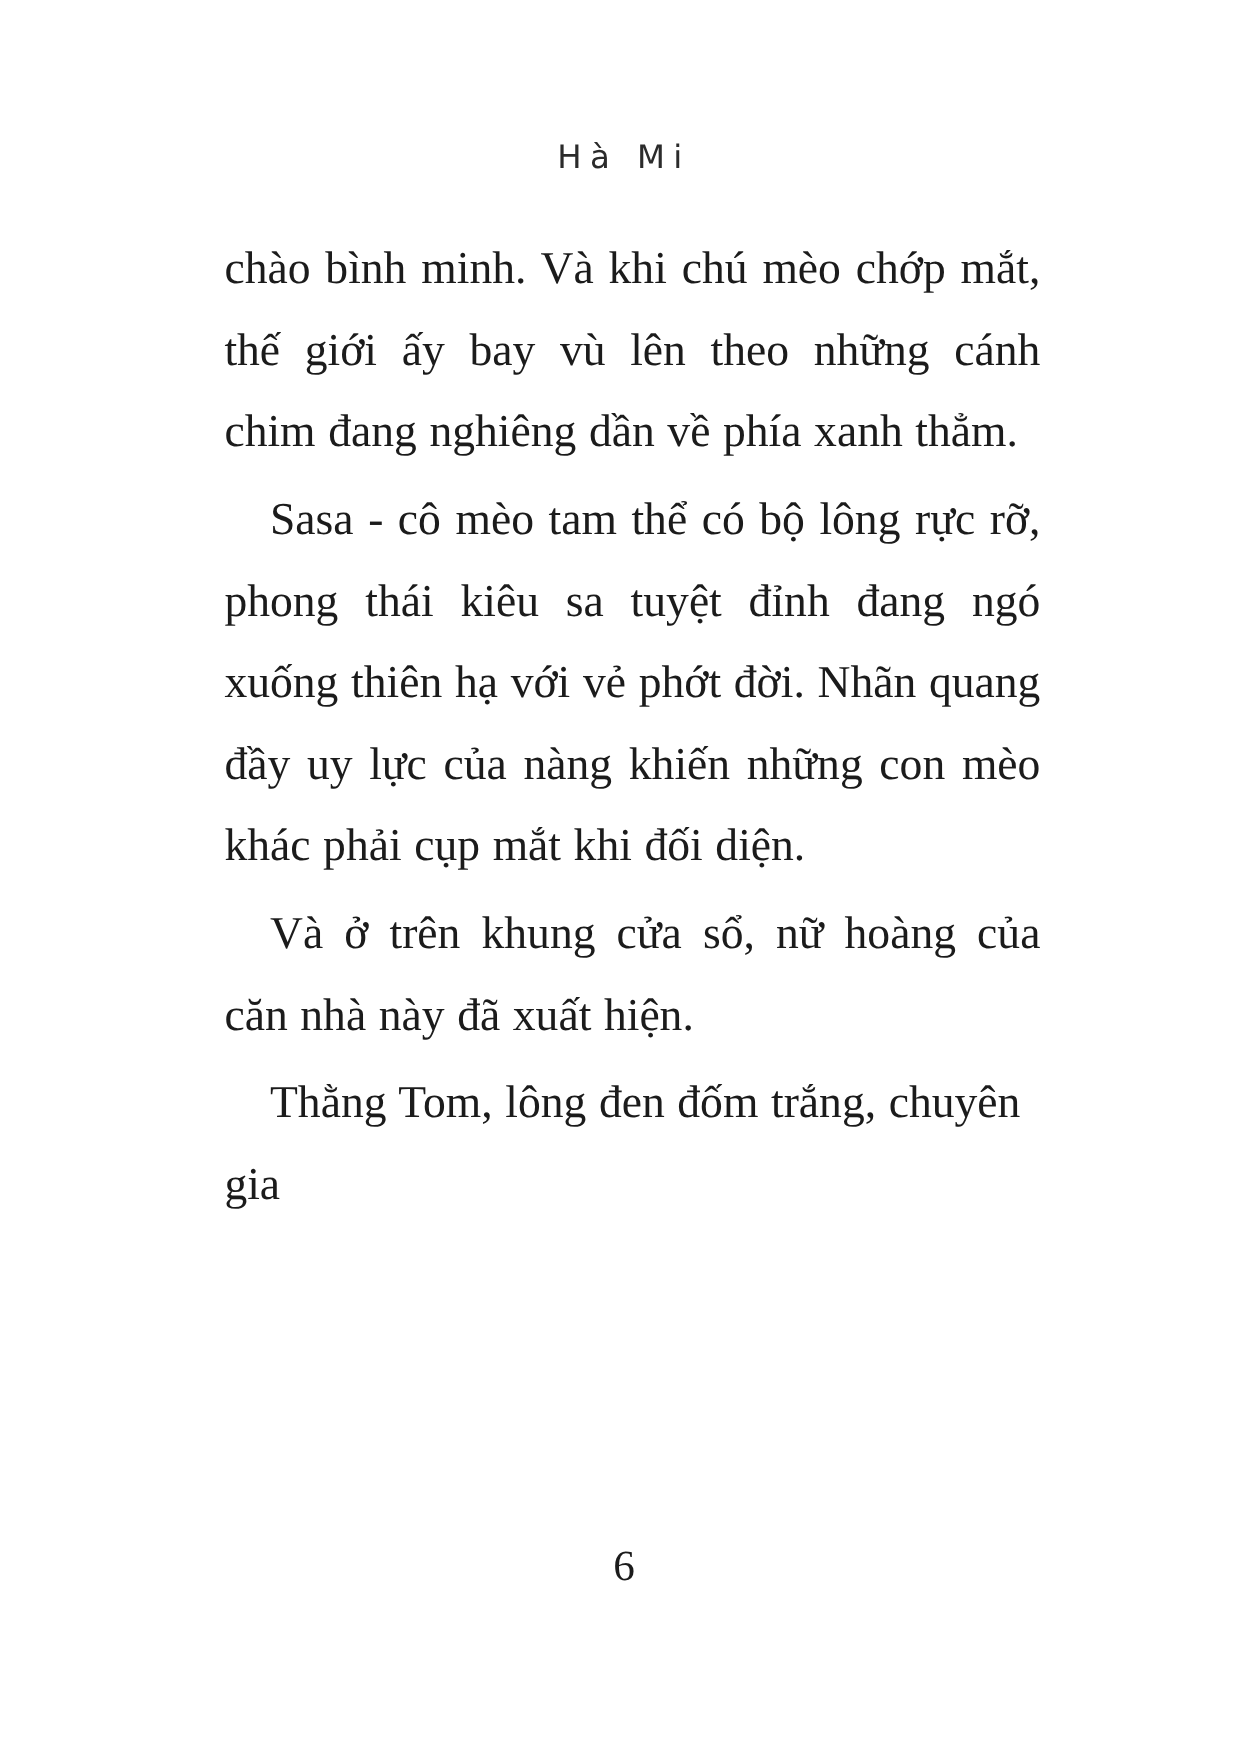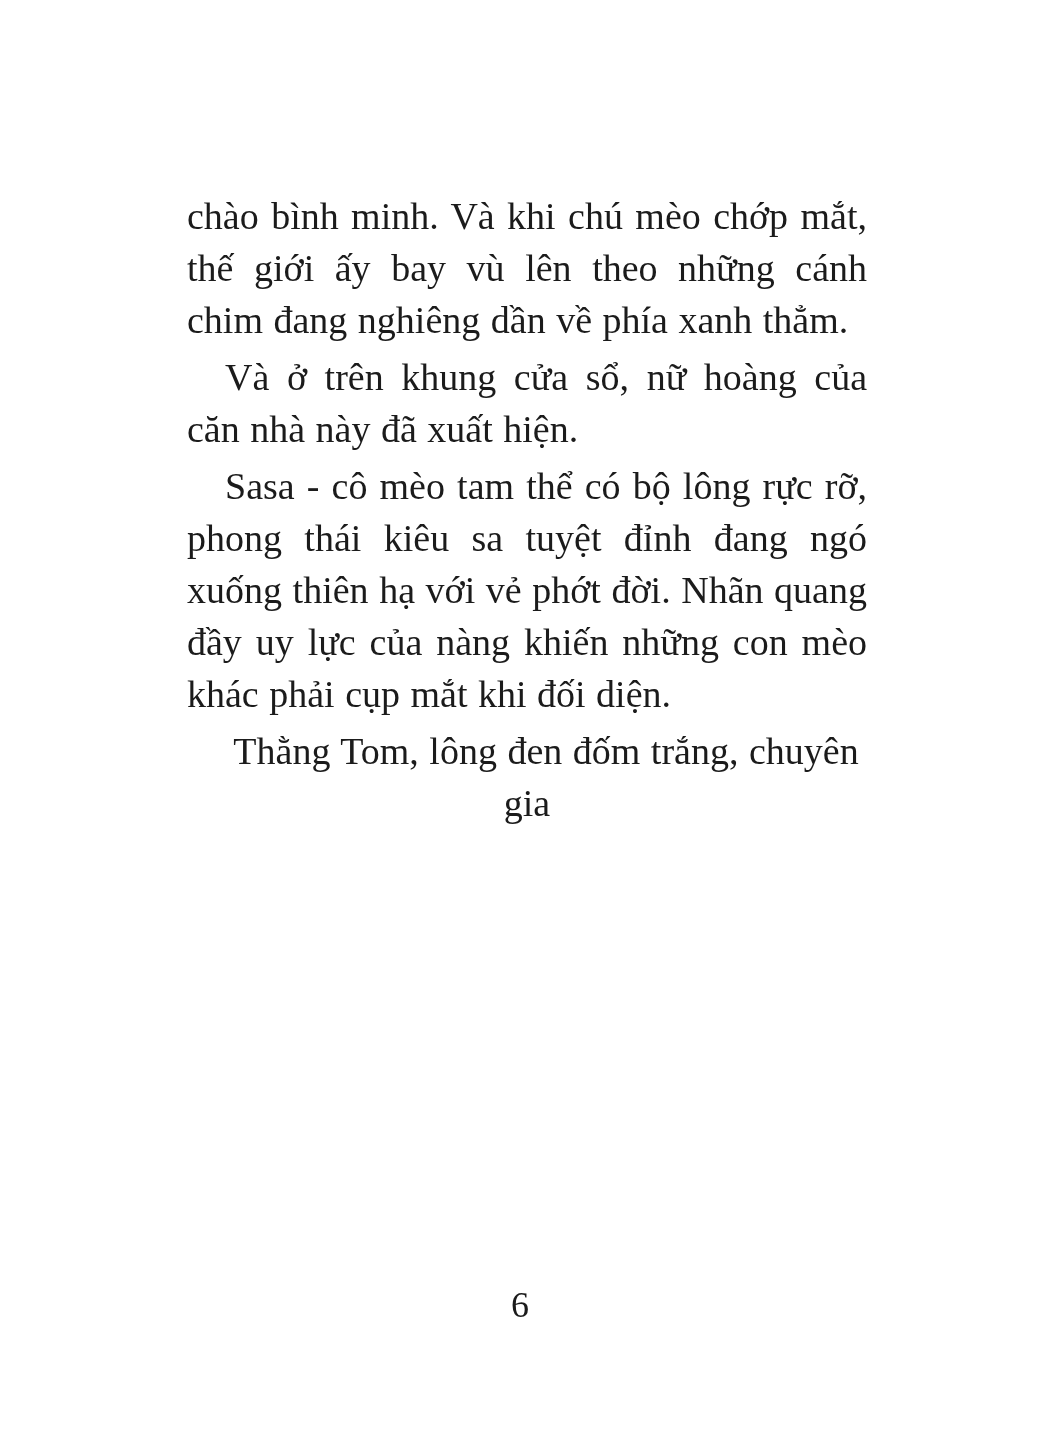--- a/index.html
+++ b/index.html
@@ -30,49 +30,50 @@
   .content {
     position: absolute;
     top: 190px;
     left: 187px;
     width: 680px;
     color: #1b1b1b;
   }
   .para {
     margin: 0 0 5px 0;
     font-size: 38px;
-    line-height: 52px;
+    line-height: 68px;
     text-align: justify;
     text-indent: 38px;
     word-spacing: 1px;
   }
   .para.continuation {
     text-indent: 0;
   }
   .para.last {
-    text-align: center;
+    text-align: left;
   }
   .page-number {
     position: absolute;
     top: 1284px;
     left: 0;
     right: 0;
     text-align: center;
     font-size: 36px;
     color: #1b1b1b;
   }
 </style>
 </head>
 <body>
 
 <div class="page">
 
+  <div class="running-header">Hà Mi</div>
 
   <div class="content">
     <p class="para continuation">chào bình minh. Và khi chú mèo chớp mắt, thế giới ấy bay vù lên theo những cánh chim đang nghiêng dần về phía xanh thẳm.</p>
+    <p class="para">Sasa - cô mèo tam thể có bộ lông rực rỡ, phong thái kiêu sa tuyệt đỉnh đang ngó xuống thiên hạ với vẻ phớt đời. Nhãn quang đầy uy lực của nàng khiến những con mèo khác phải cụp mắt khi đối diện.</p>
     <p class="para">Và ở trên khung cửa sổ, nữ hoàng của căn nhà này đã xuất hiện.</p>
-    <p class="para">Sasa - cô mèo tam thể có bộ lông rực rỡ, phong thái kiêu sa tuyệt đỉnh đang ngó xuống thiên hạ với vẻ phớt đời. Nhãn quang đầy uy lực của nàng khiến những con mèo khác phải cụp mắt khi đối diện.</p>
     <p class="para last">Thằng Tom, lông đen đốm trắng, chuyên gia</p>
   </div>
 
   <div class="page-number">6</div>
 
 </div>
 
 </body></html>

